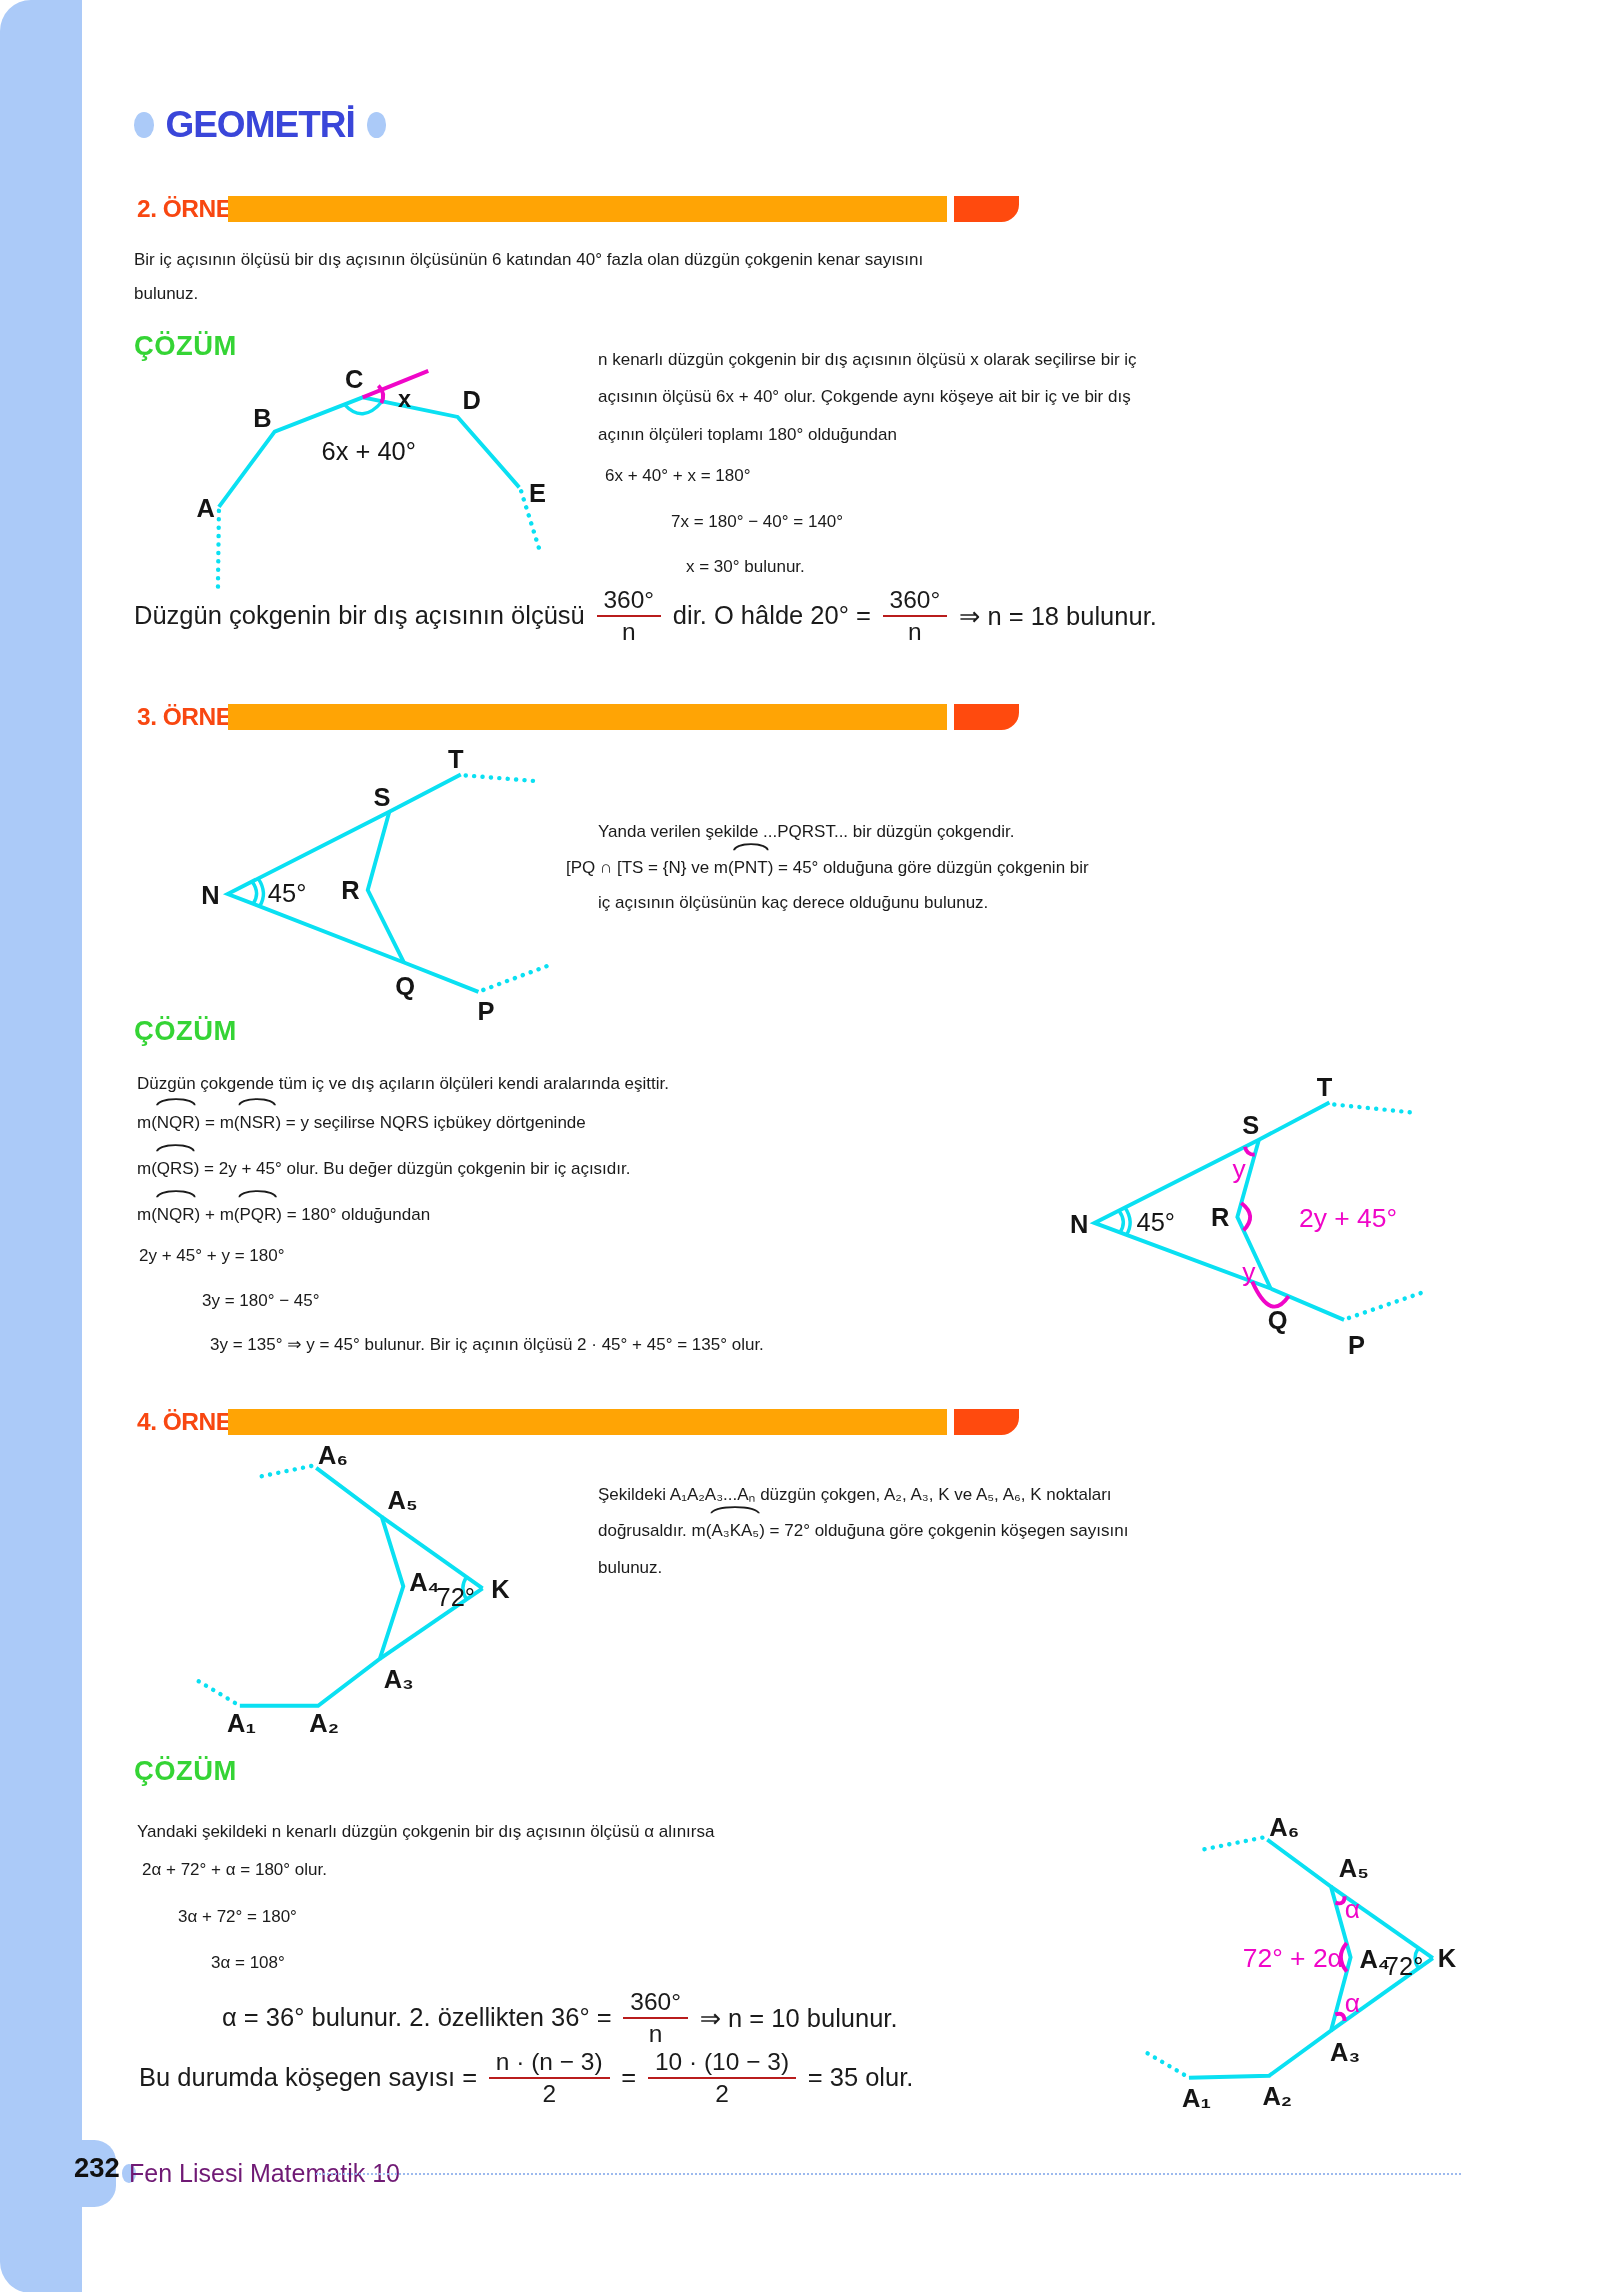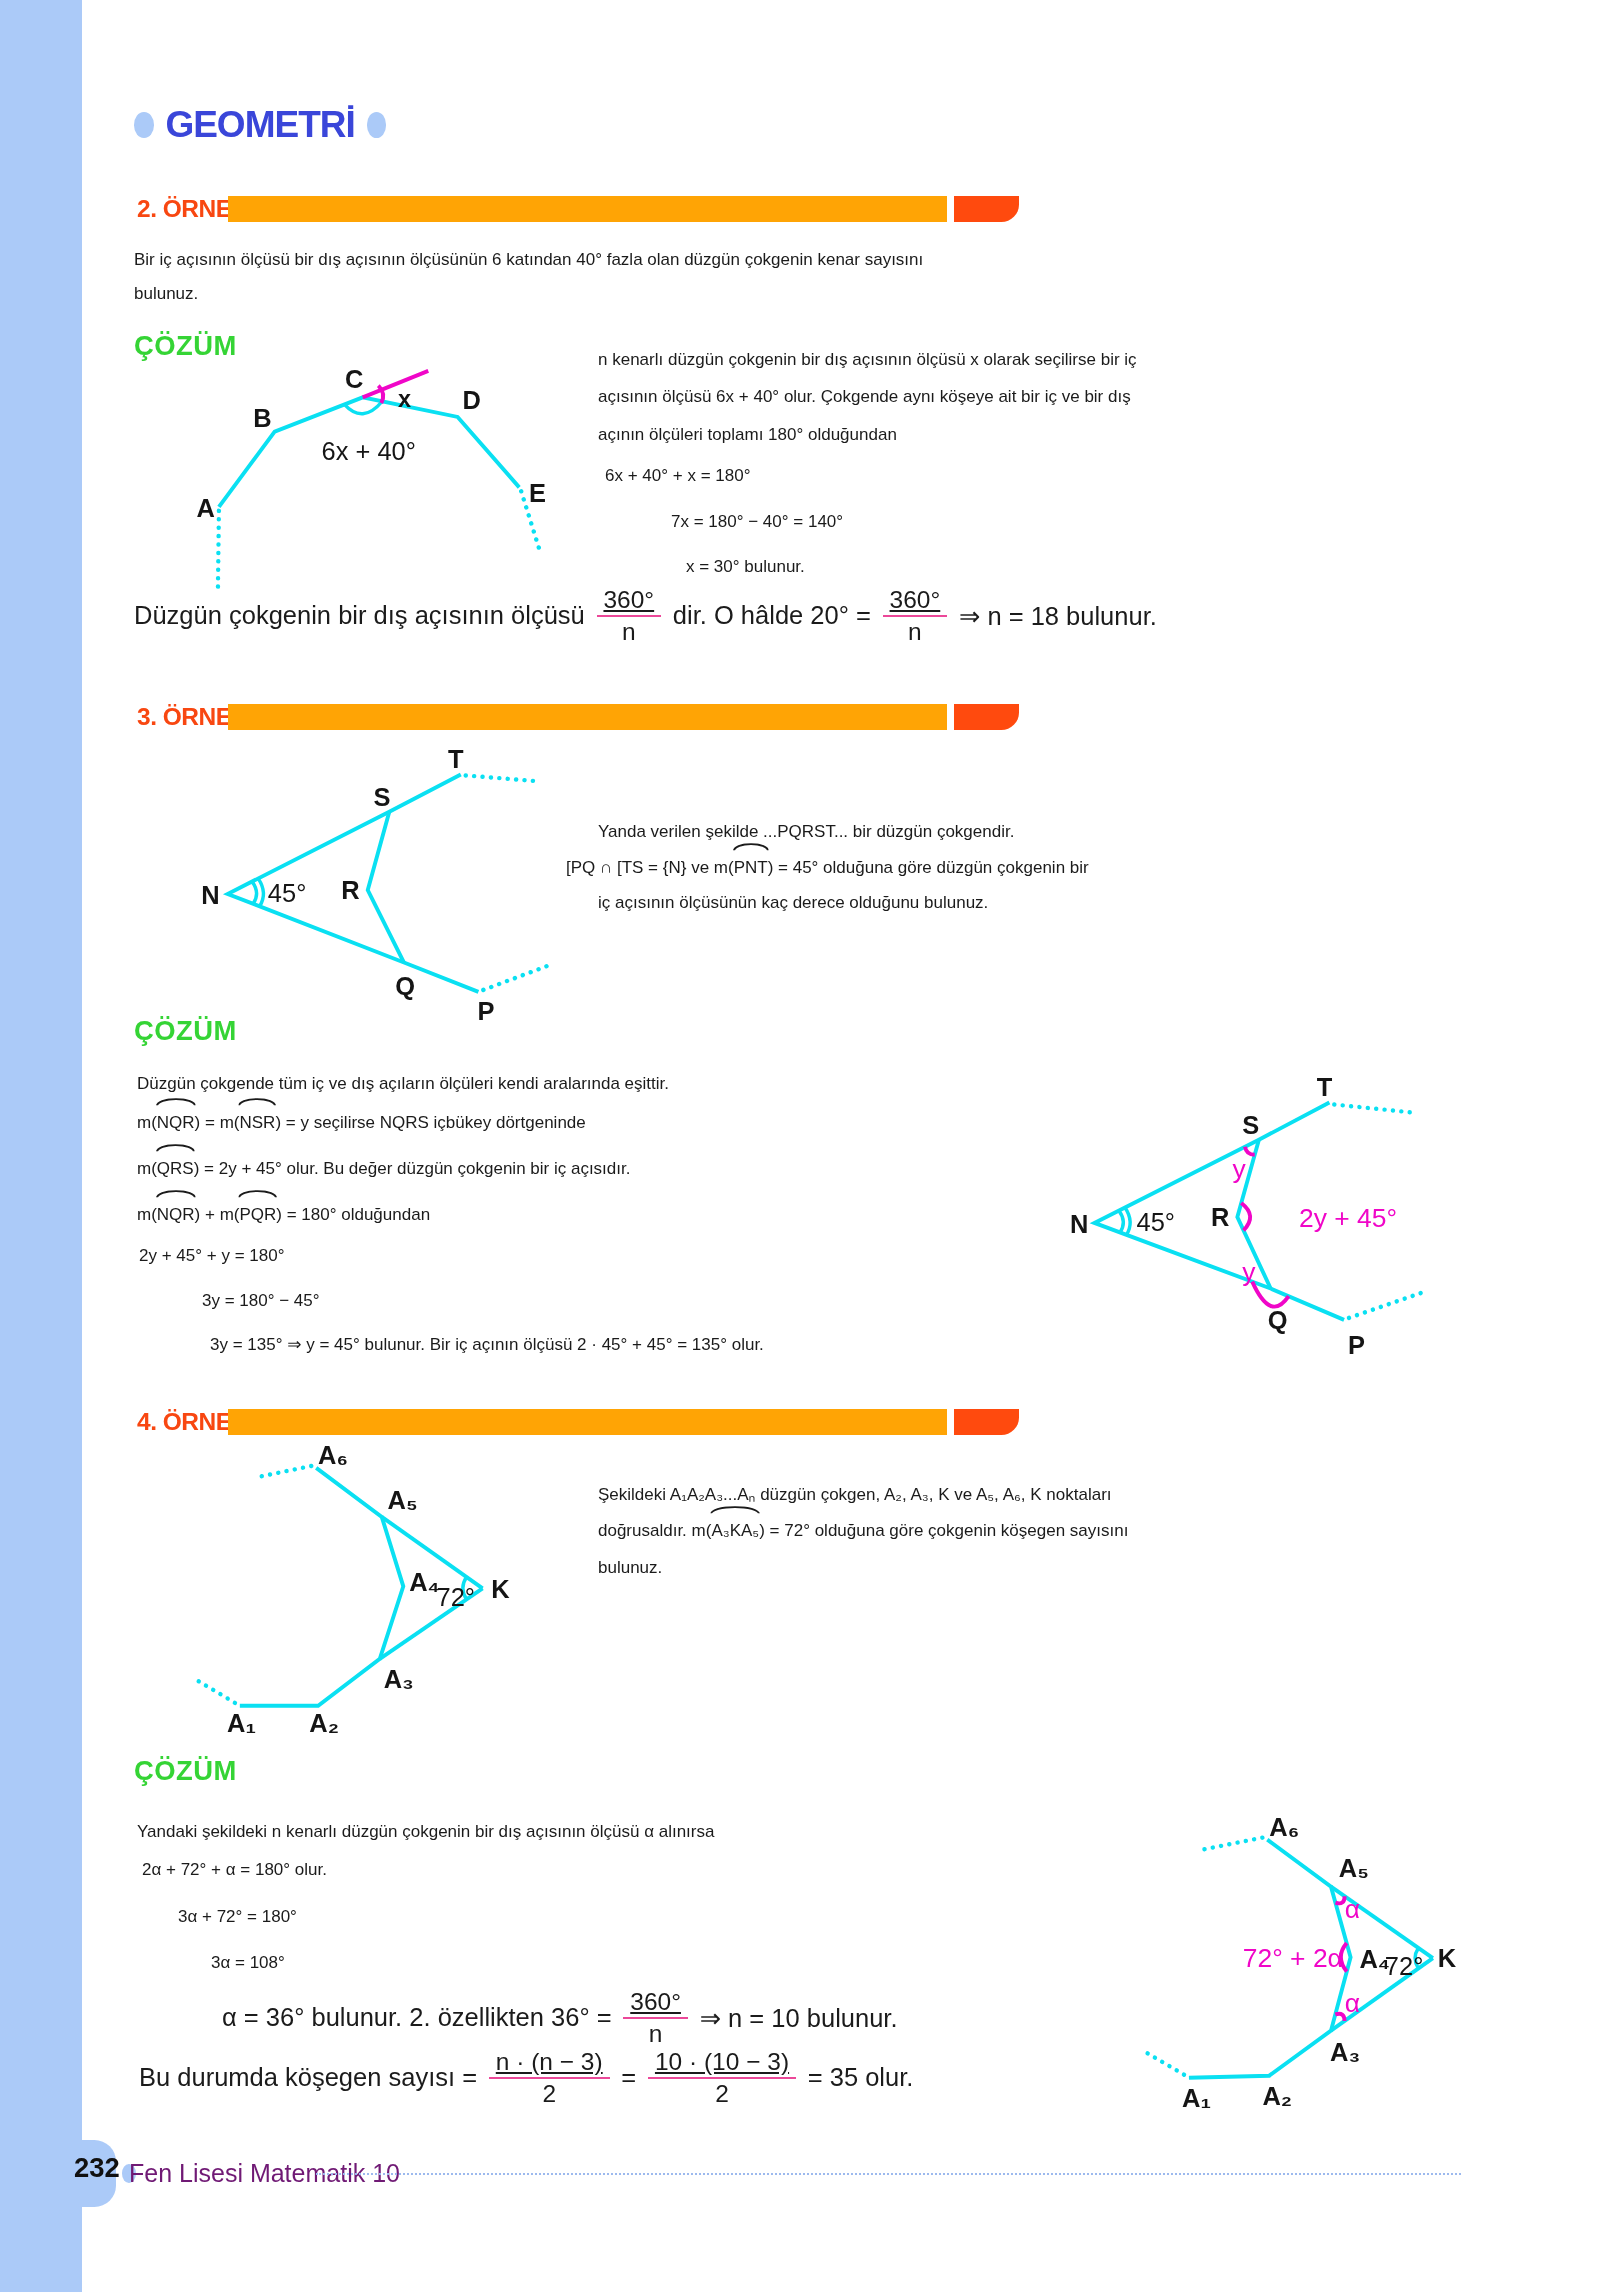--- a/index.html
+++ b/index.html
@@ -1,33 +1,33 @@
 <!DOCTYPE html>
 <html><head>
 <meta charset="utf-8">
 <style>
   * { box-sizing: border-box; margin:0; padding:0; }
   html,body { background:#ffffff; }
   .page { position:relative; width:1621px; height:2293px; background:#fff;
-          font-family:"Liberation Sans", sans-serif; color:#1b1b1b; overflow:hidden; }
+          font-family:"Liberation Sans", sans-serif; color:#1b1b1b; overflow:hidden;border-radius:31px; }
   .abs { position:absolute; }
   .leftbar { left:0; top:0; width:82px; height:2293px; background:#abcaf8; }
   
   .hdr { left:134px; top:104px; display:flex; align-items:center; gap:11.8px; }
   .hdr .dot { width:19.6px; height:25.5px; border-radius:50%; background:#abcaf8; }
   .hdr .ttl { font-size:37px; font-weight:bold; color:#3a46d9; letter-spacing:-1px; }
   .exlabel { color:#f84711; font-size:24.5px; font-weight:bold; letter-spacing:-0.5px; }
   .exbar { background:#ffa405; width:719px; height:25.5px; }
   .exend { background:#ff4a0e; width:65px; height:25.5px; border-radius:0 0 17.6px 0; }
   
   .t { font-size:17px; line-height:34px; white-space:nowrap; }
   .cozum { color:#35d435; font-size:27.4px; font-weight:bold; letter-spacing:0.5px; }
   .flexline { display:flex; align-items:center; gap:11.8px; font-size:25.5px; white-space:nowrap; }
   .frac { display:inline-flex; flex-direction:column; align-items:center; font-size:24.5px; line-height:27.4px; }
-  .frac .num { border-bottom:2px solid #ec4899; padding:0 6.9px 1px;text-decoration:underline; }
+  .frac .num { border-bottom:2px solid #b91c1c; padding:0 6.9px 1px; }
   .frac .den { padding-top:1px; }
   .arc { position:relative; display:inline-block; }
   .arc::before { content:""; position:absolute; left:-1px; right:-1px; top:-7.8px; height:11.8px;
                  border:2px solid #1b1b1b; border-radius:50%; clip-path:inset(0 0 55% 0); }
   
   svg { overflow:visible; }
   svg text { font-family:"Liberation Sans", sans-serif; font-weight:600; font-size:26px; fill:#151515; }
   svg text.small { font-size:24px; }
   svg text.mag { fill:#f006c8; font-weight:400; font-size:27px; }
   .cy { stroke:#0ae0f2; stroke-width:4; fill:none; }

